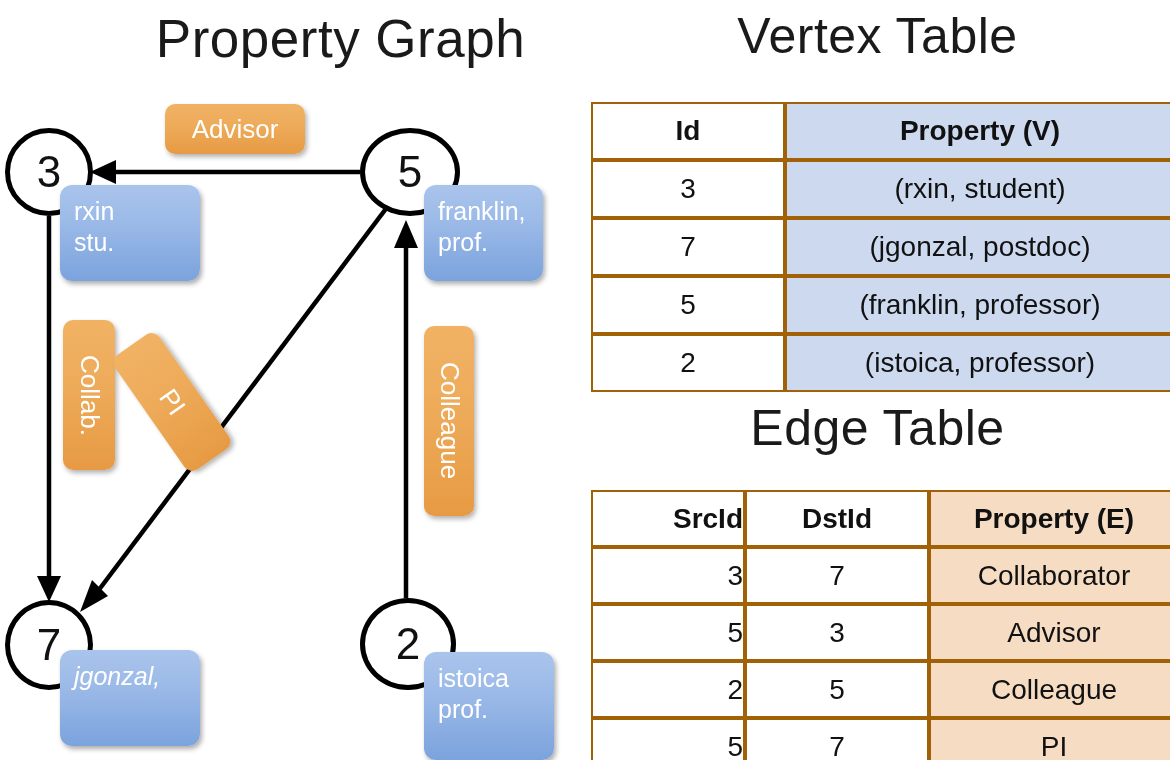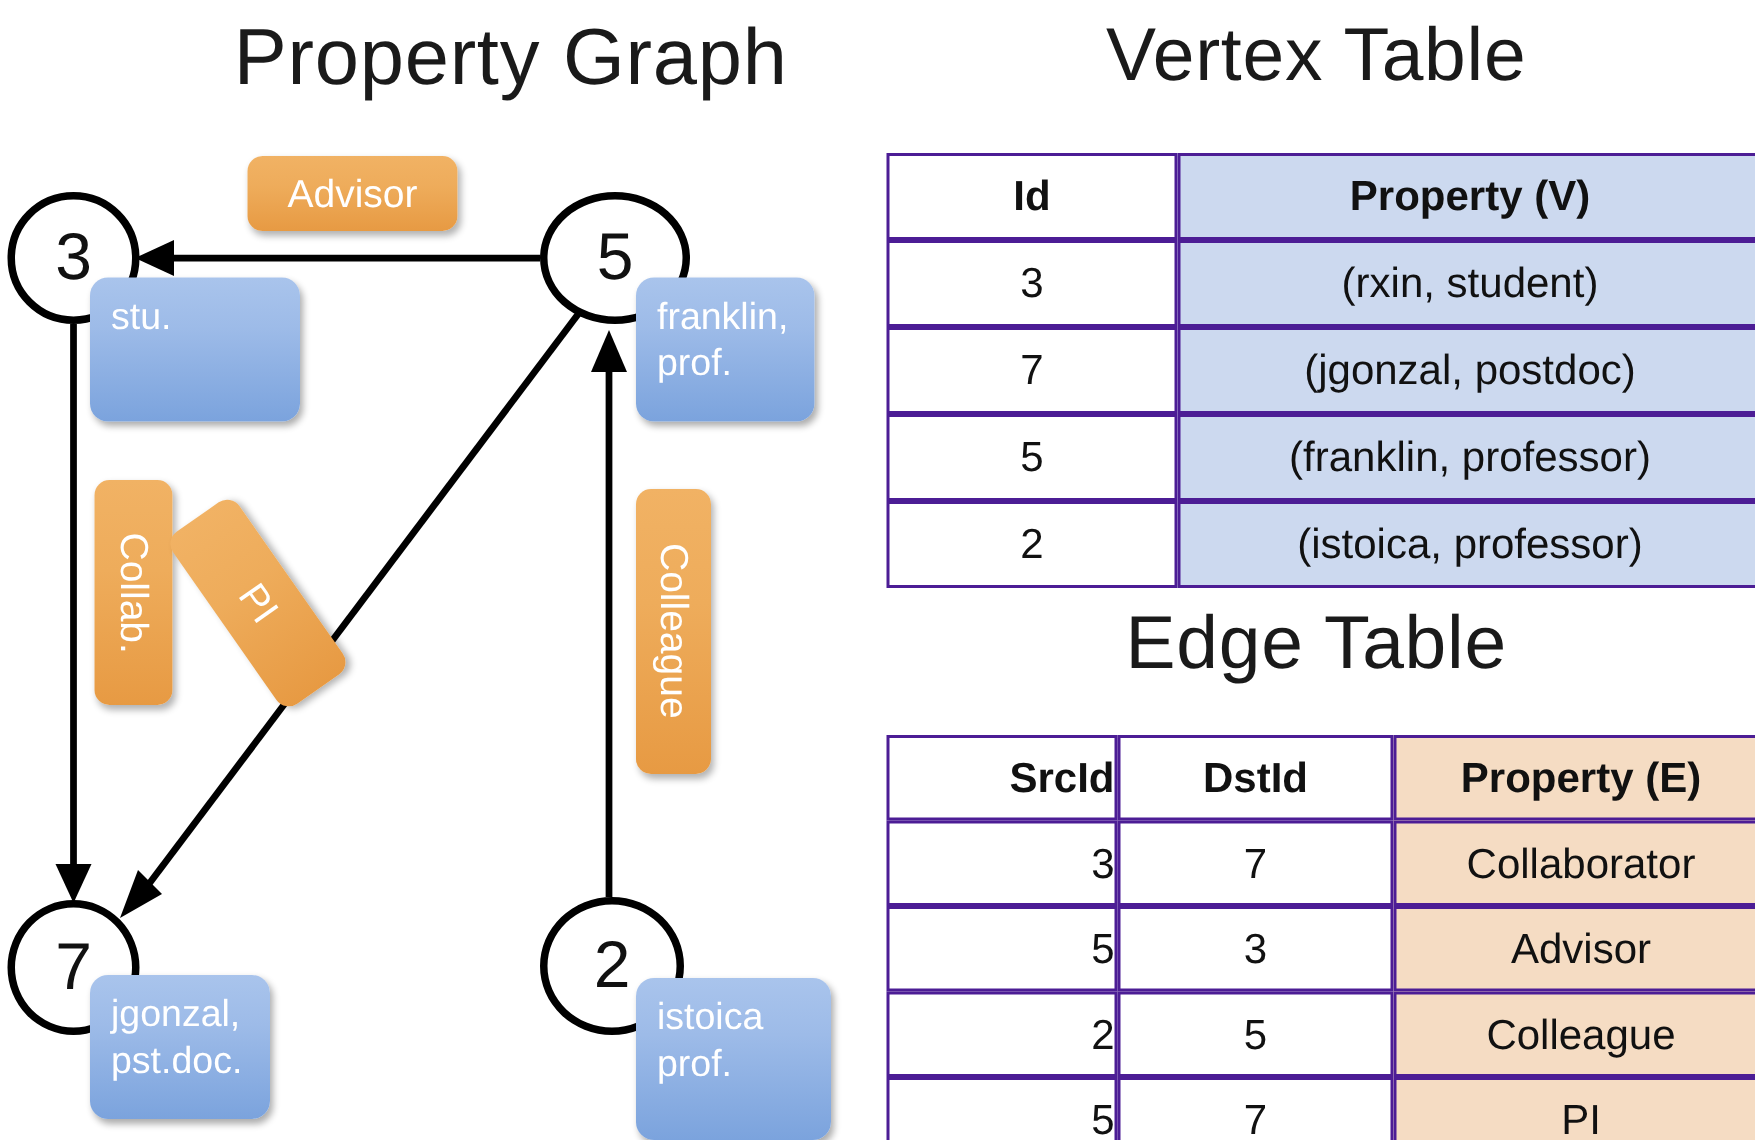--- a/index.html
+++ b/index.html
@@ -91,21 +91,21 @@
     font-size: 25px;
     line-height: 31px;
     font-weight: 300;
     padding: 11px 0 11px 14px;
     box-sizing: border-box;
     z-index: 6;
     font-family: "Liberation Sans", sans-serif;
   }
   #pbox-rxin     { left: 60px;  top: 105px; width: 140px; height: 96px; }
   #pbox-franklin { left: 424px; top: 105px; width: 119px; height: 96px; }
-  #pbox-jgonzal  { left: 60px;  top: 570px; width: 120px; height: 96px; }
+  #pbox-jgonzal  { left: 60px;  top: 570px; width: 140px; height: 96px; font-style: italic; }
   #pbox-istoica  { left: 424px; top: 572px; width: 130px; height: 108px; }
 
   
   .ebox {
     position: absolute;
     border-radius: 10px;
     background: linear-gradient(180deg, #f1b264 0%, #eeac5b 40%, #e79a43 100%);
     box-shadow: 2px 3px 5px rgba(0,0,0,0.3);
     color: #ffffff;
     font-size: 26px;
@@ -147,21 +147,21 @@
   }
 
   
   table.grid {
     position: absolute;
     border-collapse: separate;
     border-spacing: 0;
     table-layout: fixed;
   }
   table.grid td, table.grid th {
-    border: 2px solid #4c1d95;
+    border: 2px solid #a16207;
     text-align: center;
     font-weight: 300;
     color: #111;
     font-family: "Liberation Sans", sans-serif;
     padding: 0;
   }
   table.grid th {
     font-weight: bold;
   }
 
@@ -226,29 +226,29 @@
     <span class="vnode-label">5</span>
   </div>
   <div class="vnode" id="node-7">
     <span class="vnode-label">7</span>
   </div>
   <div class="vnode" id="node-2">
     <span class="vnode-label">2</span>
   </div>
 
   <div class="pbox" id="pbox-rxin">
+    <div>rxin</div>
     <div>stu.</div>
   </div>
   <div class="pbox" id="pbox-franklin">
     <div>franklin,</div>
     <div>prof.</div>
   </div>
   <div class="pbox" id="pbox-jgonzal">
     <div>jgonzal,</div>
-    <div>pst.doc.</div>
   </div>
   <div class="pbox" id="pbox-istoica">
     <div>istoica</div>
     <div>prof.</div>
   </div>
 
   <div class="ebox" id="ebox-advisor">
     <span>Advisor</span>
   </div>
   <div class="ebox" id="ebox-collab">

